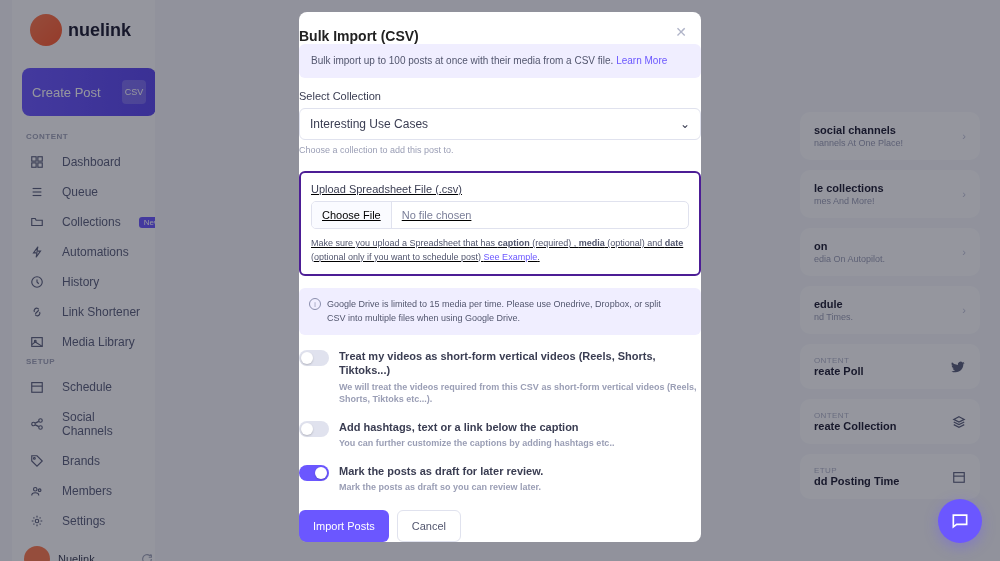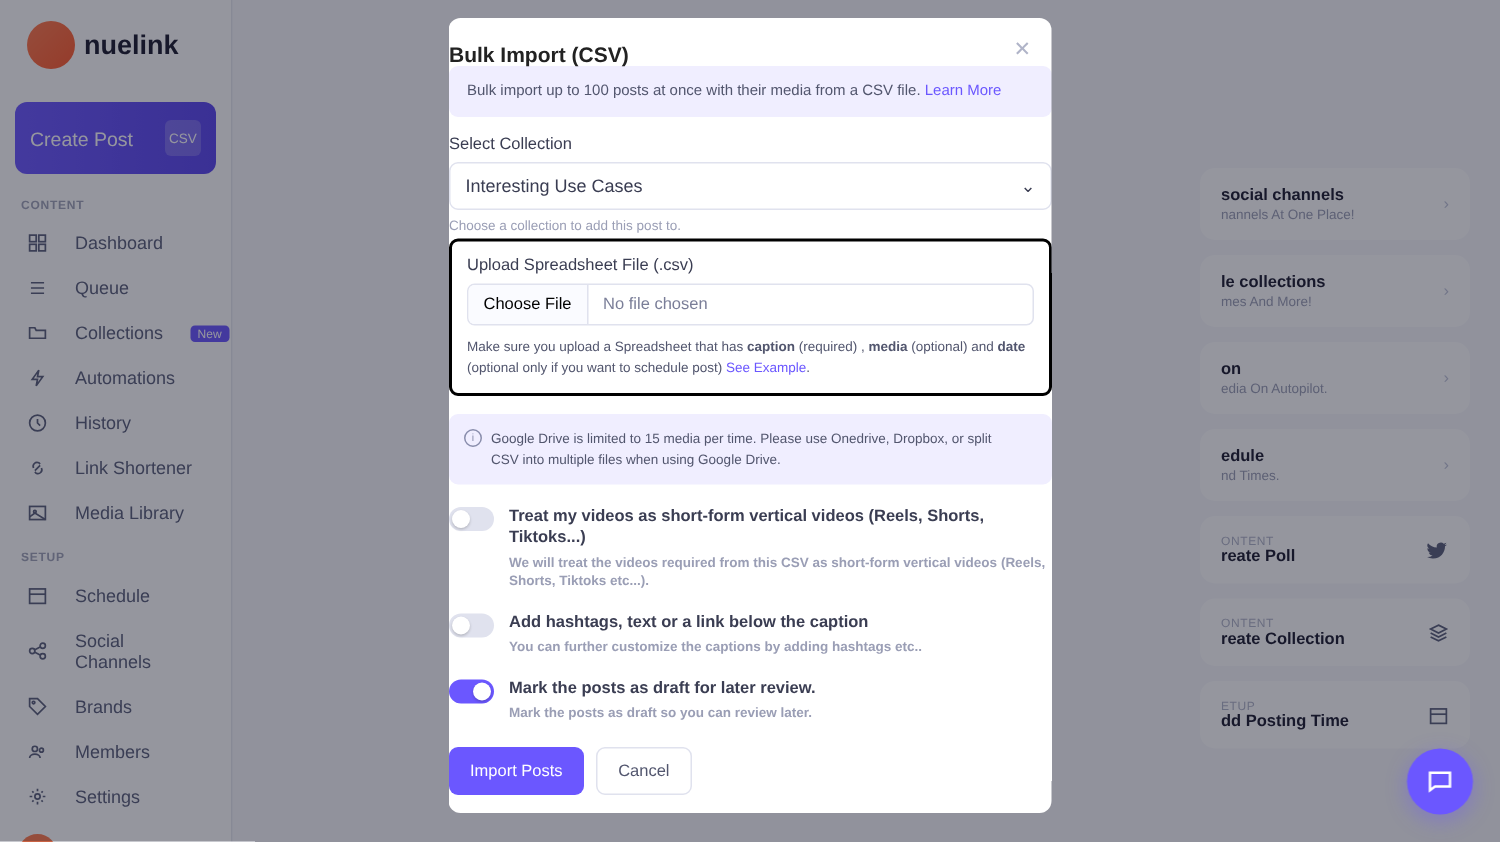--- a/index.html
+++ b/index.html
@@ -1,18 +1,18 @@
 <!DOCTYPE html>
 <html><head>
   <meta charset="utf-8">
   <style>
     * { margin: 0; padding: 0; box-sizing: border-box; }
     body { font-family: -apple-system, BlinkMacSystemFont, 'Segoe UI', sans-serif; width: 1000px; height: 561px; background: #f7f8fc; overflow: hidden; }
 
-    .sidebar { position: fixed; left: 0; top: 0; width: 155px; height: 561px; background: #fff; border-right: 1px solid #e5e7ef; display: flex; flex-direction: column; }
+    .sidebar { position: fixed; left: 12px; top: 0; width: 155px; height: 561px; background: #fff; border-right: 1px solid #e5e7ef; display: flex; flex-direction: column; }
     .logo { padding: 14px 18px 8px; }
     .logo-img { display: flex; align-items: center; gap: 6px; }
     .logo-swirl { width: 32px; height: 32px; border-radius: 50%; background: linear-gradient(135deg,#ff7a4d,#ff5a2d); }
     .logo-text { font-size: 18px; font-weight: 600; color: #1a1a2e; }
 
     .create-post-btn { margin: 14px 10px 16px; background: linear-gradient(90deg,#6b57ff,#5a46ee); color: #fff; border: none; border-radius: 8px; padding: 12px 10px; font-size: 13px; font-weight: 500; display: flex; align-items: center; justify-content: space-between; cursor: pointer; }
     .csv-icon { width: 24px; height: 24px; background: rgba(255,255,255,0.2); border-radius: 4px; font-size: 9px; display: flex; align-items: center; justify-content: center; }
 
     .section-label { padding: 0 14px 6px; font-size: 8px; font-weight: 600; color: #a0a4b8; letter-spacing: 0.5px; }
     .nav { list-style: none; padding: 0 8px; }
@@ -40,21 +40,21 @@
     .modal-title { font-size: 14px; font-weight: 700; color: #222; }
     .close-btn { position: absolute; top: 12px; right: 14px; background: none; border: none; color: #b0b4c8; font-size: 14px; cursor: pointer; }
 
     .info-banner { background: #f0eeff; border-radius: 6px; padding: 10px 12px; font-size: 10px; color: #52566e; line-height: 1.4; }
     .info-banner .link { color: #6b57ff; }
 
     .label { font-size: 11px; color: #3a3d52; margin: 12px 0 6px; display: block; }
     .select-wrap { border: 1px solid #e0e2ee; border-radius: 6px; padding: 8px 10px; font-size: 12px; color: #3a3d52; display: flex; justify-content: space-between; align-items: center; }
     .hint { font-size: 9px; color: #9a9eb5; margin-top: 5px; }
 
-    .upload-group { border: 2px solid #000000; border-radius: 6px; padding: 10px; margin-top: 4px; }
+    .upload-group { border: 2px solid #4c1d95; border-radius: 6px; padding: 10px; margin-top: 16px; text-decoration: underline; }
     .upload-group .label { margin: 0 0 6px; }
     .file-row { display: flex; border: 1px solid #e0e2ee; border-radius: 5px; overflow: hidden; }
     .choose-file { padding: 7px 10px; font-size: 11px; border-right: 1px solid #e0e2ee; background: #fafbff; }
     .file-name { padding: 7px 10px; font-size: 11px; color: #7a7e98; flex: 1; }
     .upload-note { font-size: 9px; color: #52566e; margin-top: 8px; line-height: 1.5; }
     .upload-note b { font-weight: 600; }
     .upload-note .link { color: #6b57ff; }
 
     .drive-note { margin-top: 12px; background: #f0eeff; border-radius: 6px; padding: 10px 28px; font-size: 9px; color: #52566e; line-height: 1.5; position: relative; }
     .drive-note .info-i { position: absolute; left: 10px; top: 10px; width: 12px; height: 12px; border: 1px solid #8a8ead; border-radius: 50%; font-size: 7px; line-height: 11px; text-align: center; color: #8a8ead; }
@@ -139,21 +139,21 @@
     <li class="nav-item">
       <svg class="nav-icon" viewBox="0 0 16 16" fill="none" stroke="currentColor" stroke-width="1.3">
           <rect x="2" y="3" width="12" height="10"></rect>
           <circle cx="6" cy="7" r="1"></circle>
           <path d="M2 11l4-3 8 5"></path>
         </svg>
       <span>Media Library</span>
     </li>
   </ul>
 
-  <div class="section-label" style="margin-top:10px">SETUP</div>
+  <div class="section-label" style="margin-top:0">SETUP</div>
   <ul class="nav">
     <li class="nav-item">
       <svg class="nav-icon" viewBox="0 0 16 16" fill="none" stroke="currentColor" stroke-width="1.3">
           <rect x="2" y="3" width="12" height="11"></rect>
           <line x1="2" y1="7" x2="14" y2="7"></line>
         </svg>
       <span>Schedule</span>
     </li>
     <li class="nav-item">
       <svg class="nav-icon" viewBox="0 0 16 16" fill="none" stroke="currentColor" stroke-width="1.3">

